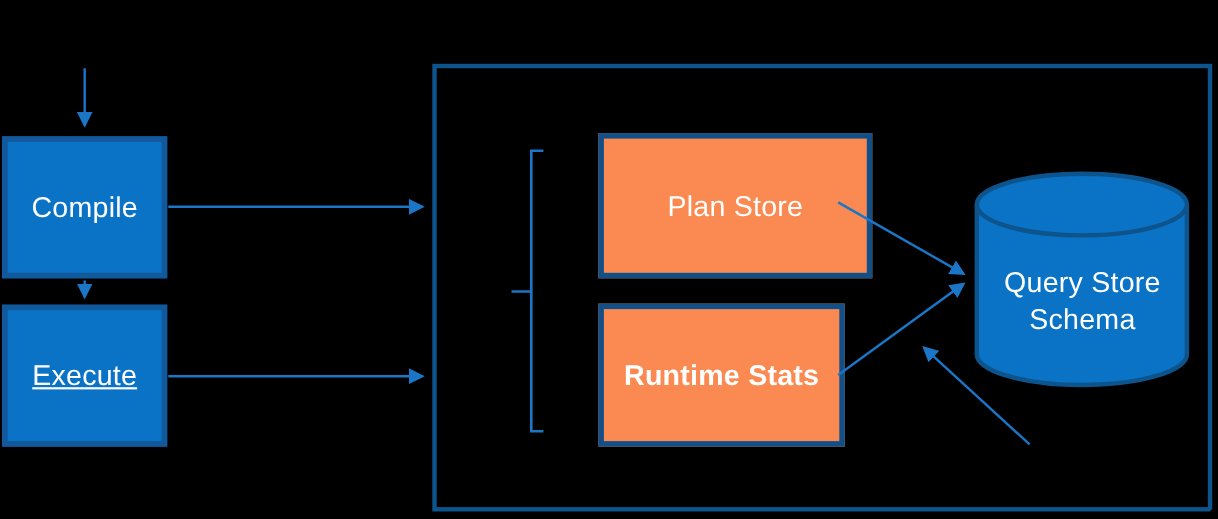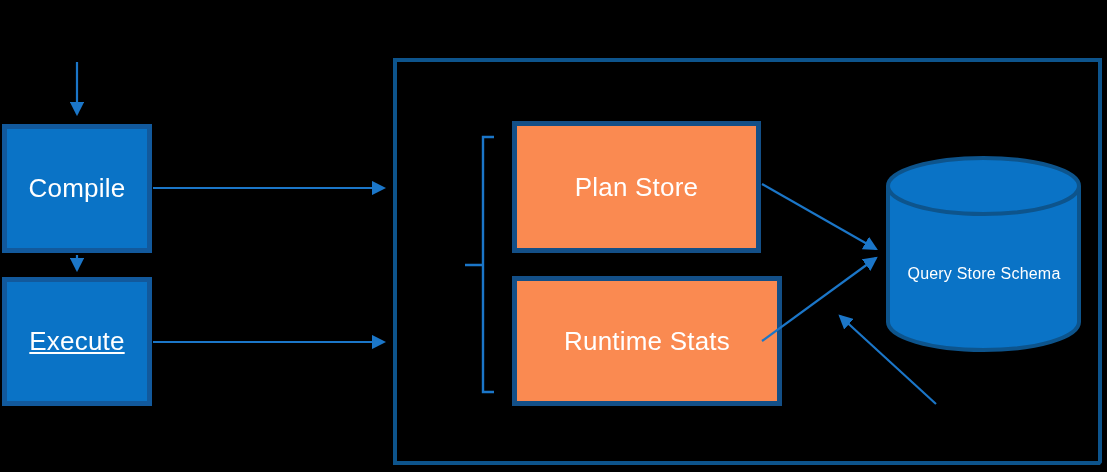--- a/index.html
+++ b/index.html
@@ -28,25 +28,26 @@
     text-align: center;
     letter-spacing: 0.2px;
   }
   .blue-node {
     background: var(--node-blue-fill);
     border: 5px solid var(--node-blue-border);
   }
   .orange-node {
     background: var(--orange-fill);
     border: 5px solid var(--orange-border);
+    margin-left: 32px;
   }
   .compile  { left: 2px;   top: 124px; width: 150px; height: 129px; }
   .execute  { left: 2px;   top: 277px; width: 150px; height: 129px; text-decoration: underline; }
   .plan     { left: 512px; top: 121px; width: 249px; height: 132px; }
-  .runtime  { left: 512px; top: 276px; width: 270px; height: 130px; }
+  .runtime  { left: 512px; top: 276px; width: 224px; height: 130px; font-weight: bold; }
   .container-box {
     position: absolute;
     box-sizing: border-box;
     left: 393px; top: 58px; width: 709px; height: 407px;
     border: 4px solid var(--container-border);
     background: transparent;
   }
   .overlay {
     position: absolute;
     left: 0; top: 0;
@@ -69,21 +70,21 @@
     stroke-width: 4;
   }
   .cyl-label {
     position: absolute;
     left: 898px; top: 224px; width: 172px; height: 100px;
     display: flex;
     align-items: center;
     justify-content: center;
     text-align: center;
     color: var(--text, #fff);
-    font-size: 16px;
+    font-size: 26px;
     line-height: 1.3;
     letter-spacing: 0.2px;
   }
 </style>
 </head>
 <body>
 
 <div class="canvas">
 
   <div class="container-box"></div>

